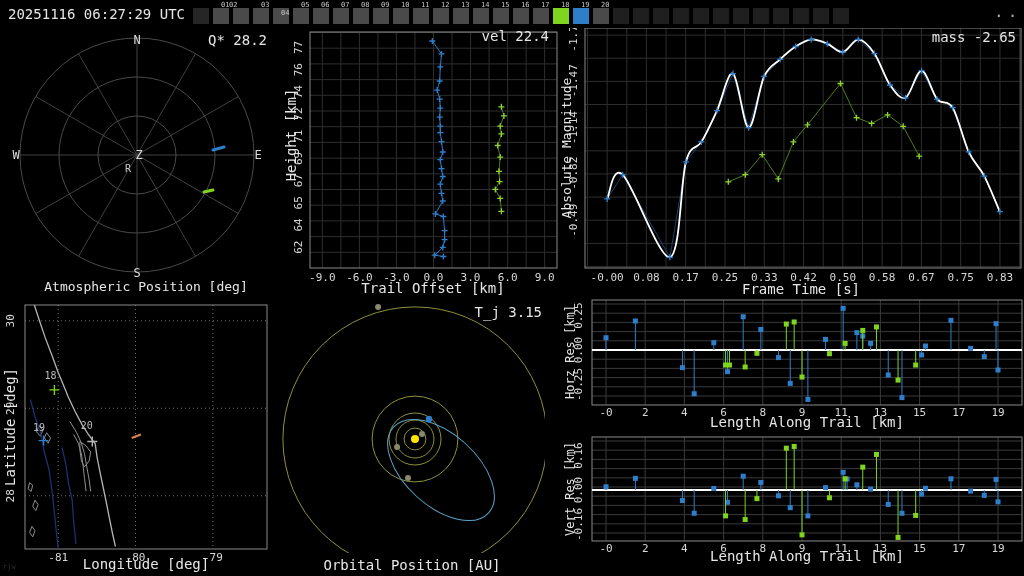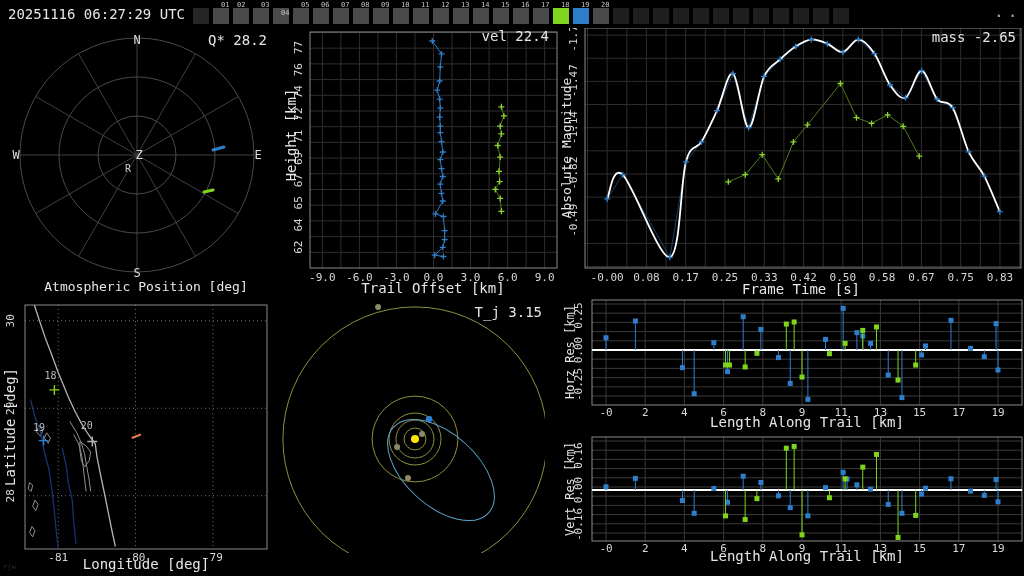--- a/index.html
+++ b/index.html
@@ -21,21 +21,21 @@
 
 <div id="app">
 
   <header>
     <div class="lbl l" style="left:8px;top:14px;font-size:14px;">20251116 06:27:29 UTC</div>
     <div id="frames">
         <span class="sq" style="left: 0px; background: rgb(38, 38, 38);"></span>
         <span class="sq" style="left: 20px; background: rgb(74, 74, 74);"></span>
         <span class="sqlbl" style="left: 28px; color: rgb(200, 200, 200);">01</span>
         <span class="sq" style="left: 40px; background: rgb(74, 74, 74);"></span>
-        <span class="sqlbl" style="left: 44px; color: rgb(200, 200, 200);">02</span>
+        <span class="sqlbl" style="left: 36px; color: rgb(200, 200, 200);">02</span>
         <span class="sq" style="left: 60px; background: rgb(74, 74, 74);"></span>
         <span class="sqlbl" style="left: 68px; color: rgb(200, 200, 200); text-align: right;">03</span>
         <span class="sq" style="left: 80px; background: rgb(74, 74, 74);"></span>
         <span class="sqlbl" style="left: 88px; color: rgb(200, 200, 200); margin-top: 8px;">04</span>
         <span class="sq" style="left: 100px; background: rgb(74, 74, 74);"></span>
         <span class="sqlbl" style="left: 108px; color: rgb(200, 200, 200);">05</span>
         <span class="sq" style="left: 120px; background: rgb(74, 74, 74);"></span>
         <span class="sqlbl" style="left: 128px; color: rgb(200, 200, 200);">06</span>
         <span class="sq" style="left: 140px; background: rgb(74, 74, 74);"></span>
         <span class="sqlbl" style="left: 148px; color: rgb(200, 200, 200);">07</span>
@@ -299,20 +299,21 @@
           <ellipse cx="161" cy="172" rx="64" ry="36" transform="rotate(42 161 172)" fill="none" stroke="#5ba3c9"></ellipse>
           <circle cx="142.02" cy="136.06" r="3" fill="#8a8a6a"></circle>
           <circle cx="117.06" cy="149.06" r="3" fill="#8a8a6a"></circle>
           <circle cx="127.98" cy="180" r="3" fill="#8a8a6a"></circle>
           <circle cx="98.08" cy="8.919999999999987" r="3" fill="#8a8a6a"></circle>
           <circle cx="149.04" cy="120.98" r="3.2" fill="#2e7ec9"></circle>
           <circle cx="135" cy="141" r="4" fill="#ffe600"></circle>
         </g>
       </svg>
     <div class="lbl r" style="left:262px;top:14px;font-size:14px;">T_j 3.15</div>
+    <div class="lbl" style="left:132px;top:267px;font-size:14px;">Orbital Position [AU]</div>
   </div>
 
   <div class="panel" style="left:552px;top:298px;width:472px;height:137px;">
     <svg id="svg-horz" width="472" height="137">
         <line x1="40" y1="6" x2="470" y2="6" stroke="#3a3a3a" stroke-width="1"></line>
         <line x1="40" y1="15.2" x2="470" y2="15.2" stroke="#3a3a3a" stroke-width="1"></line>
         <line x1="40" y1="24.4" x2="470" y2="24.4" stroke="#3a3a3a" stroke-width="1"></line>
         <line x1="40" y1="33.599999999999994" x2="470" y2="33.599999999999994" stroke="#3a3a3a" stroke-width="1"></line>
         <line x1="40" y1="42.8" x2="470" y2="42.8" stroke="#3a3a3a" stroke-width="1"></line>
         <line x1="40" y1="52" x2="470" y2="52" stroke="#3a3a3a" stroke-width="1"></line>

